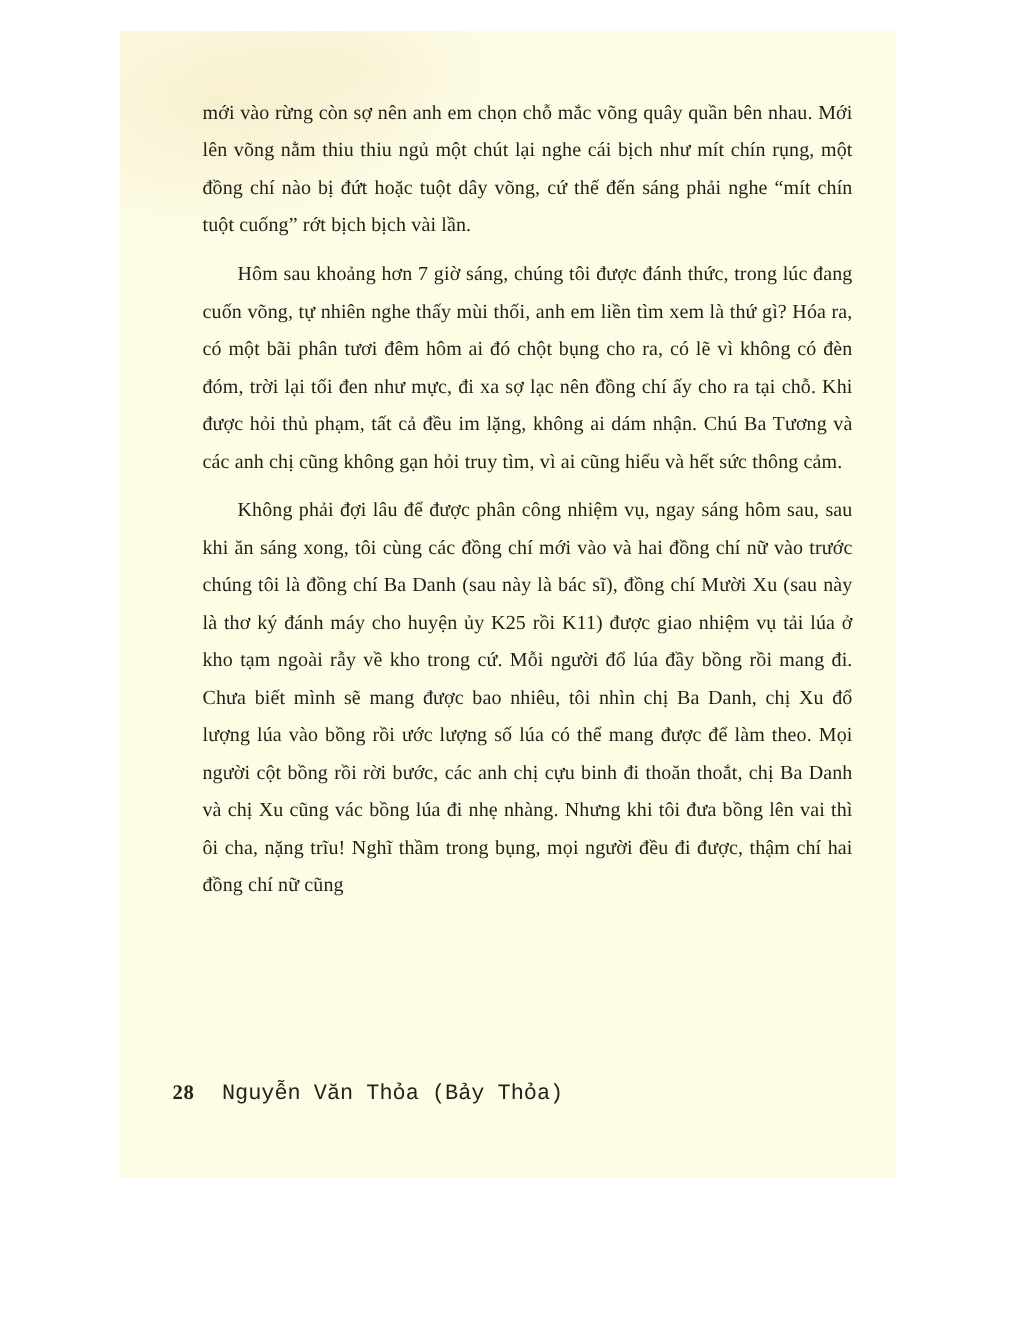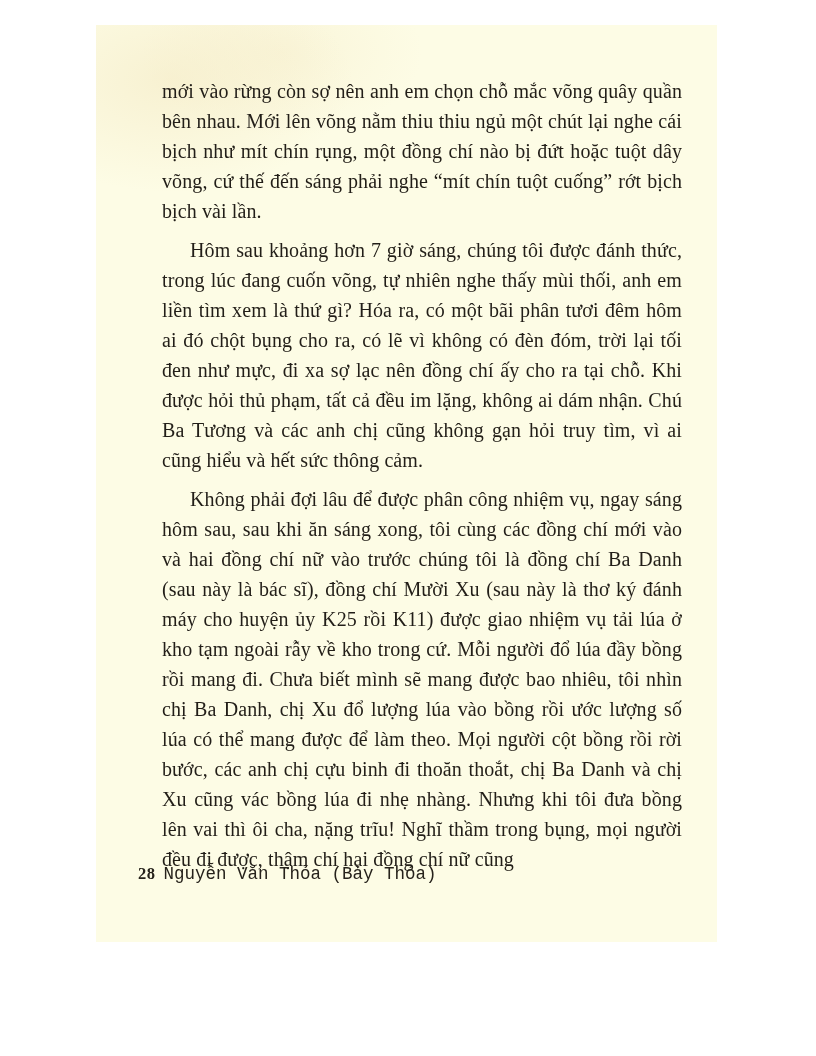--- a/index.html
+++ b/index.html
@@ -26,21 +26,21 @@
       radial-gradient(ellipse 260px 160px at 12% 6%, rgba(243, 232, 193, 0.55), rgba(243, 232, 193, 0) 70%),
       radial-gradient(ellipse 200px 120px at 30% 3%, rgba(246, 238, 205, 0.5), rgba(246, 238, 205, 0) 70%),
       #fdfce5;
   }
   .body-text {
     position: absolute;
     left: 66px;
     top: 51px;
     width: 520px;
     color: #221e18;
-    font-size: 20px;
+    font-size: 16px;
     line-height: 30px;
     text-align: justify;
     letter-spacing: 0.1px;
   }
   .body-text p {
     margin: 0 0 9px 0;
   }
   .body-text p.indented {
     text-indent: 28px;
     font-family: Liberation Serif, serif;
@@ -51,21 +51,21 @@
     top: 838px;
     width: 540px;
     color: #26221b;
     font-size: 17px;
     line-height: 22px;
     white-space: nowrap;
   }
   .page-footer .pgnum {
     font-weight: bold;
     font-size: 16.5px;
-    margin-right: 8px;
+    margin-right: 22px;
     letter-spacing: 0.5px;
   }
   .page-footer .running {
     font-size: 17.5px;
     font-family: Liberation Mono, monospace;
   }
 </style>
 </head>
 <body>
 

